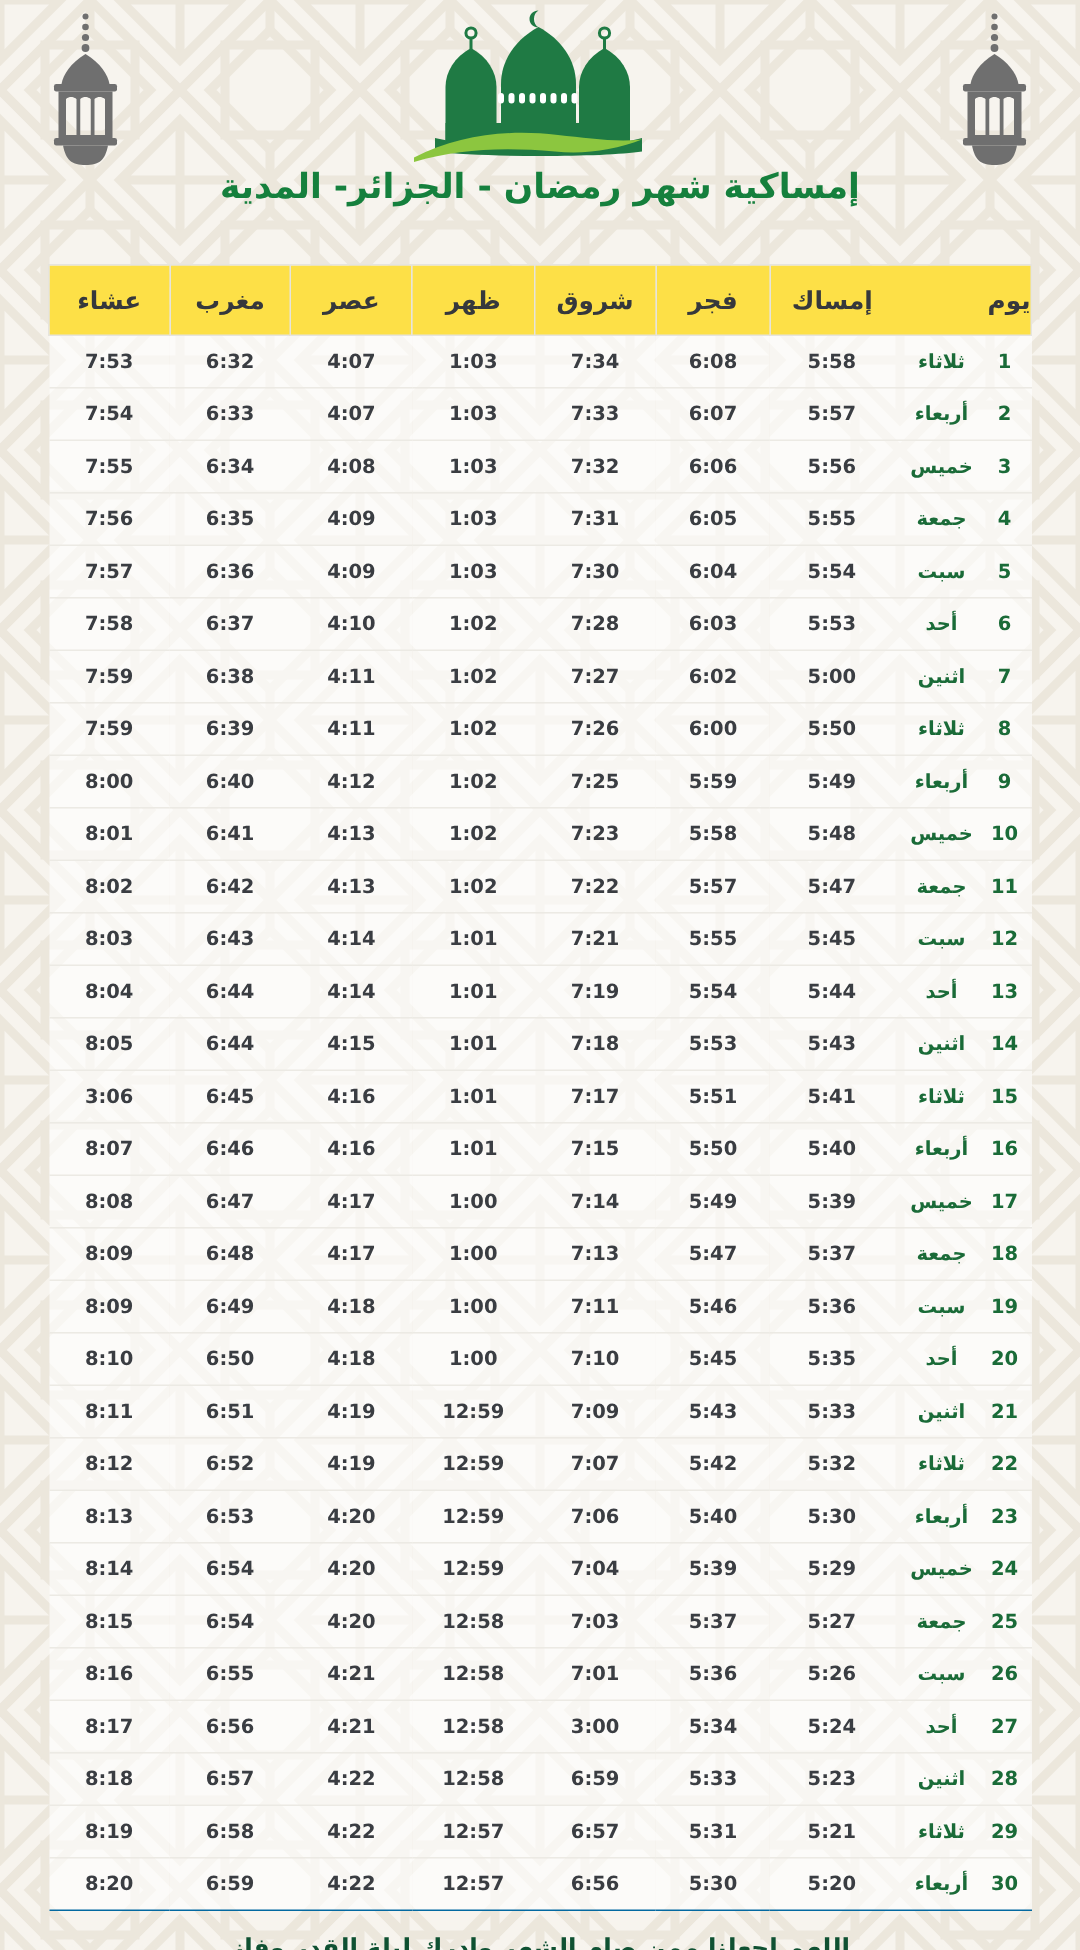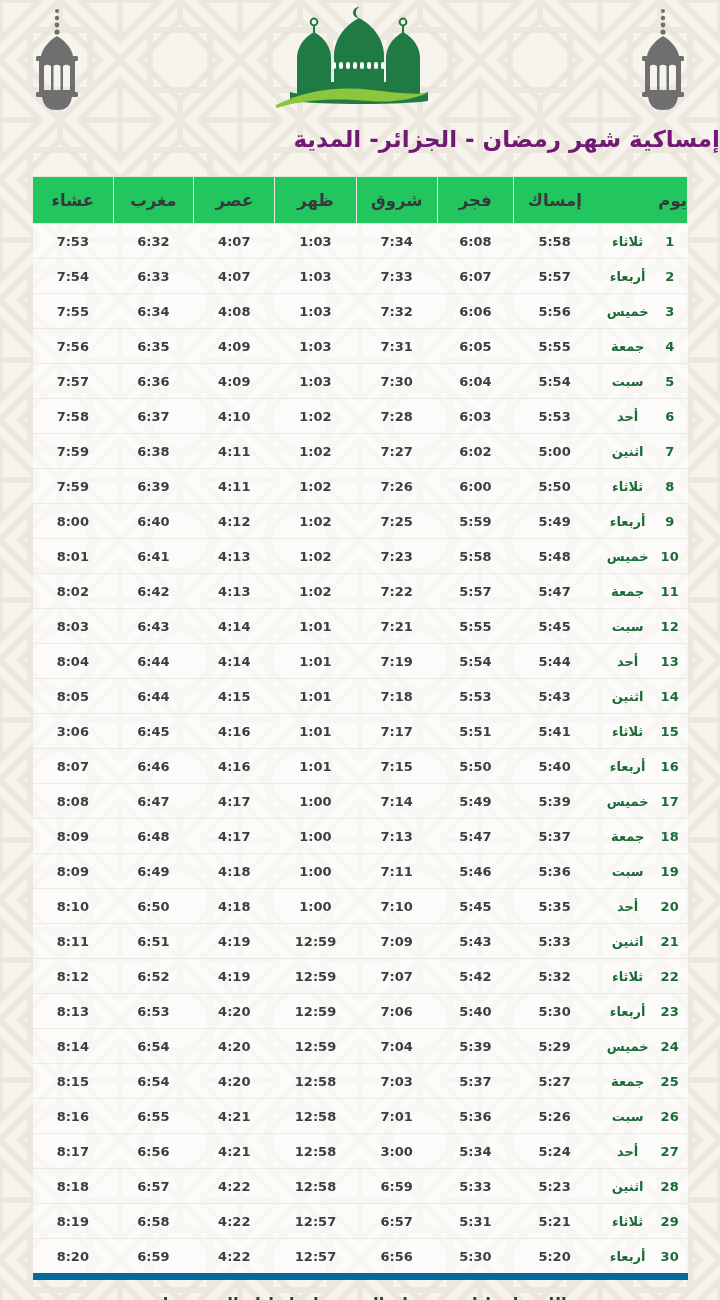--- a/index.html
+++ b/index.html
@@ -54,64 +54,65 @@
     position: absolute;
     left: 50%;
     transform: translateX(-50%);
     top: 4px;
     width: 196px;
     height: 108px;
   }
 
   .main-title {
     position: absolute;
-    top: 126px;
+    top: 112px;
     left: 0;
     right: 0;
+    text-align: center;
     font-size: 23px;
     font-weight: bold;
-    color: #701a75;
+    color: #15803d;
     letter-spacing: 0px;
     white-space: nowrap;
   }
 
   
   .table-wrap {
     margin: 8px 32px 0 32px;
     flex: 1 1 auto;
   }
 
   table.timetable {
     width: 100%;
     border-collapse: collapse;
     table-layout: fixed;
   }
 
   table.timetable thead th {
-    background: #22c55e;
+    background: #fde047;
     border: 1px solid #e6e4de;
     color: #36383c;
     font-size: 16.5px;
     font-weight: bold;
     padding: 14px 0 13px 0;
     text-align: center;
   }
   table.timetable thead th.col-day { border-left: none; text-align: right; }
   table.timetable thead th + th     { border-right: none; }
 
   table.timetable tbody td {
     text-align: center;
     font-size: 13px;
     font-weight: bold;
     color: #3a3d42;
     padding: 10px 0 9px 0;
     border-bottom: 1px solid #eceae4;
     background: rgba(255,255,255,0.62);
   }
-  table.timetable tbody tr:last-child td { border-bottom: 7px solid #0369a1; }
+  table.timetable tbody tr:last-child td { border-bottom: 1px solid #0369a1; }
 
   td.day-cell {
     color: #1a6b38;
     font-size: 13px;
     font-weight: bold;
     padding-right: 10px;
     padding-left: 6px;
     white-space: nowrap;
   }
   .day-num {

